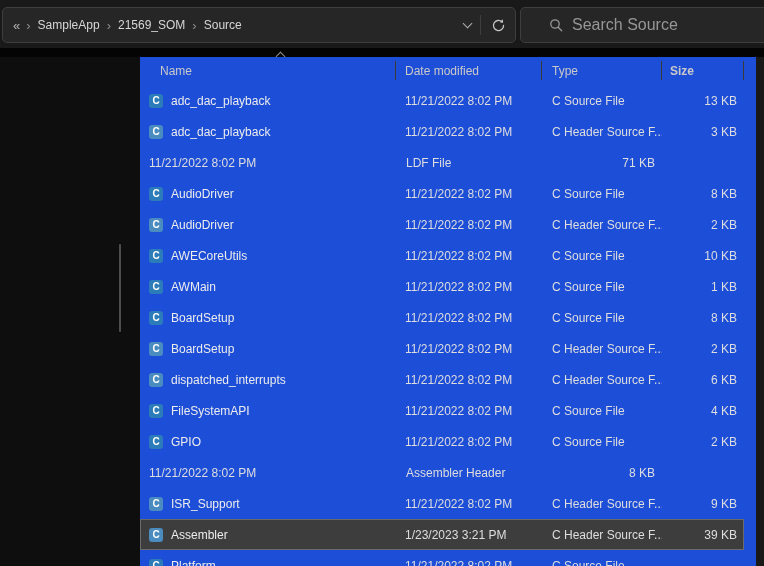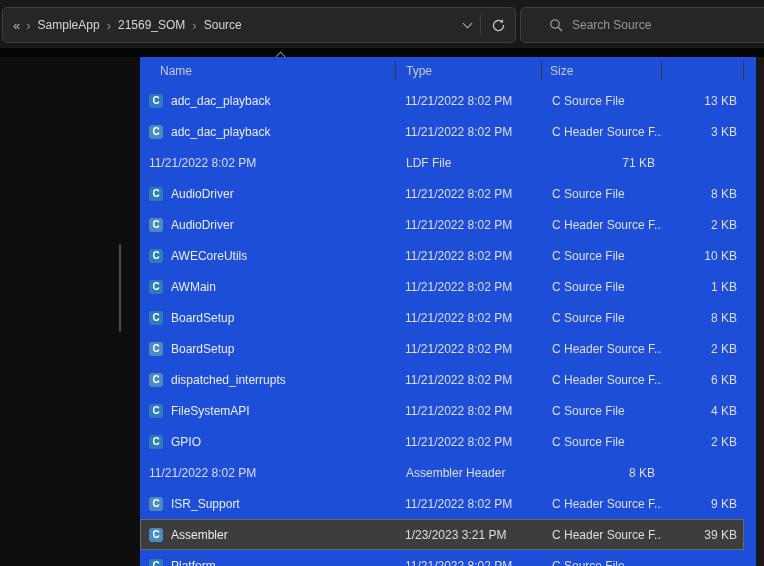--- a/index.html
+++ b/index.html
@@ -30,41 +30,41 @@
   .refresh-btn { width:34px; display:flex; justify-content:center; align-items:center; cursor:pointer; }
 
   .searchbar {
     position:absolute; left:520px; top:7px; width:260px; height:36px;
     background:#262626; border:1px solid #3e3e3e; border-radius:5px;
     display:flex; align-items:center; padding-left:28px; overflow:hidden;
   }
   .search-glyph { flex:0 0 auto; display:flex; }
   .search-input {
     background:transparent; border:none; outline:none; color:#cfcfcf;
-    font-family:"Liberation Sans", sans-serif; font-size:12px; margin-left:9px; width:170px;
+    font-family:"Liberation Sans", sans-serif; font-size:16px; margin-left:9px; width:170px;
   }
   .search-input::placeholder { color:#979797; }
 
   
   .top-strip { position:absolute; left:0; top:48px; width:764px; height:9px; background:#040404; }
   .navpane { position:absolute; left:0; top:57px; width:148px; height:509px; background:#0e0e0e; }
   .navpane-scroll { position:absolute; left:119px; top:187px; width:2px; height:88px; background:#4e4e4e; border-radius:1px; }
 
   .listpane { position:absolute; left:140px; top:57px; width:616px; height:564px; background:#1d4ed8; overflow:hidden; }
 
   .header-row {
     position:absolute; left:0; top:0; width:604px; height:27px;
     display:grid; grid-template-columns:256px 146px 120px 82px; align-items:center;
     font-size:12px; color:#c9c9c9;
   }
   .hc { cursor:pointer; white-space:nowrap; overflow:hidden; }
   .hc-name { padding-left:20px; }
   .hc-date { padding-left:9px; }
   .hc-type { padding-left:10px; }
-  .hc-size { padding-left:8px; }
+  .hc-size { padding-left:8px;font-weight:bold; }
   .col-sep { position:absolute; top:4px; width:1px; height:19px; background:#3a3a3a; cursor:col-resize; }
   .sep-1 { left:255px; } .sep-2 { left:401px; } .sep-3 { left:521px; } .sep-4 { left:603px; }
 
   .sort-caret {
     position:absolute; left:277px; top:53px; width:7px; height:7px;
     border-left:1.2px solid #909090; border-top:1.2px solid #909090; transform:rotate(45deg);
   }
 
   .rows { position:absolute; left:0; top:28px; width:604px; height:481px; overflow:hidden; }
   .row {
@@ -145,20 +145,21 @@
 
   <div class="top-strip"></div>
 
   <div class="navpane">
     <div class="navpane-scroll"></div>
   </div>
 
   <div class="listpane">
     <div class="header-row">
       <span class="hc hc-name">Name</span>
+      <span class="hc hc-date">Date modified</span>
       <span class="hc hc-type">Type</span>
       <span class="hc hc-size">Size</span>
       <span class="col-sep sep-1"></span>
       <span class="col-sep sep-2"></span>
       <span class="col-sep sep-3"></span>
       <span class="col-sep sep-4"></span>
     </div>
     <div class="rows" id="rows">
         <div class="row">
     <div class="cell name-cell">

